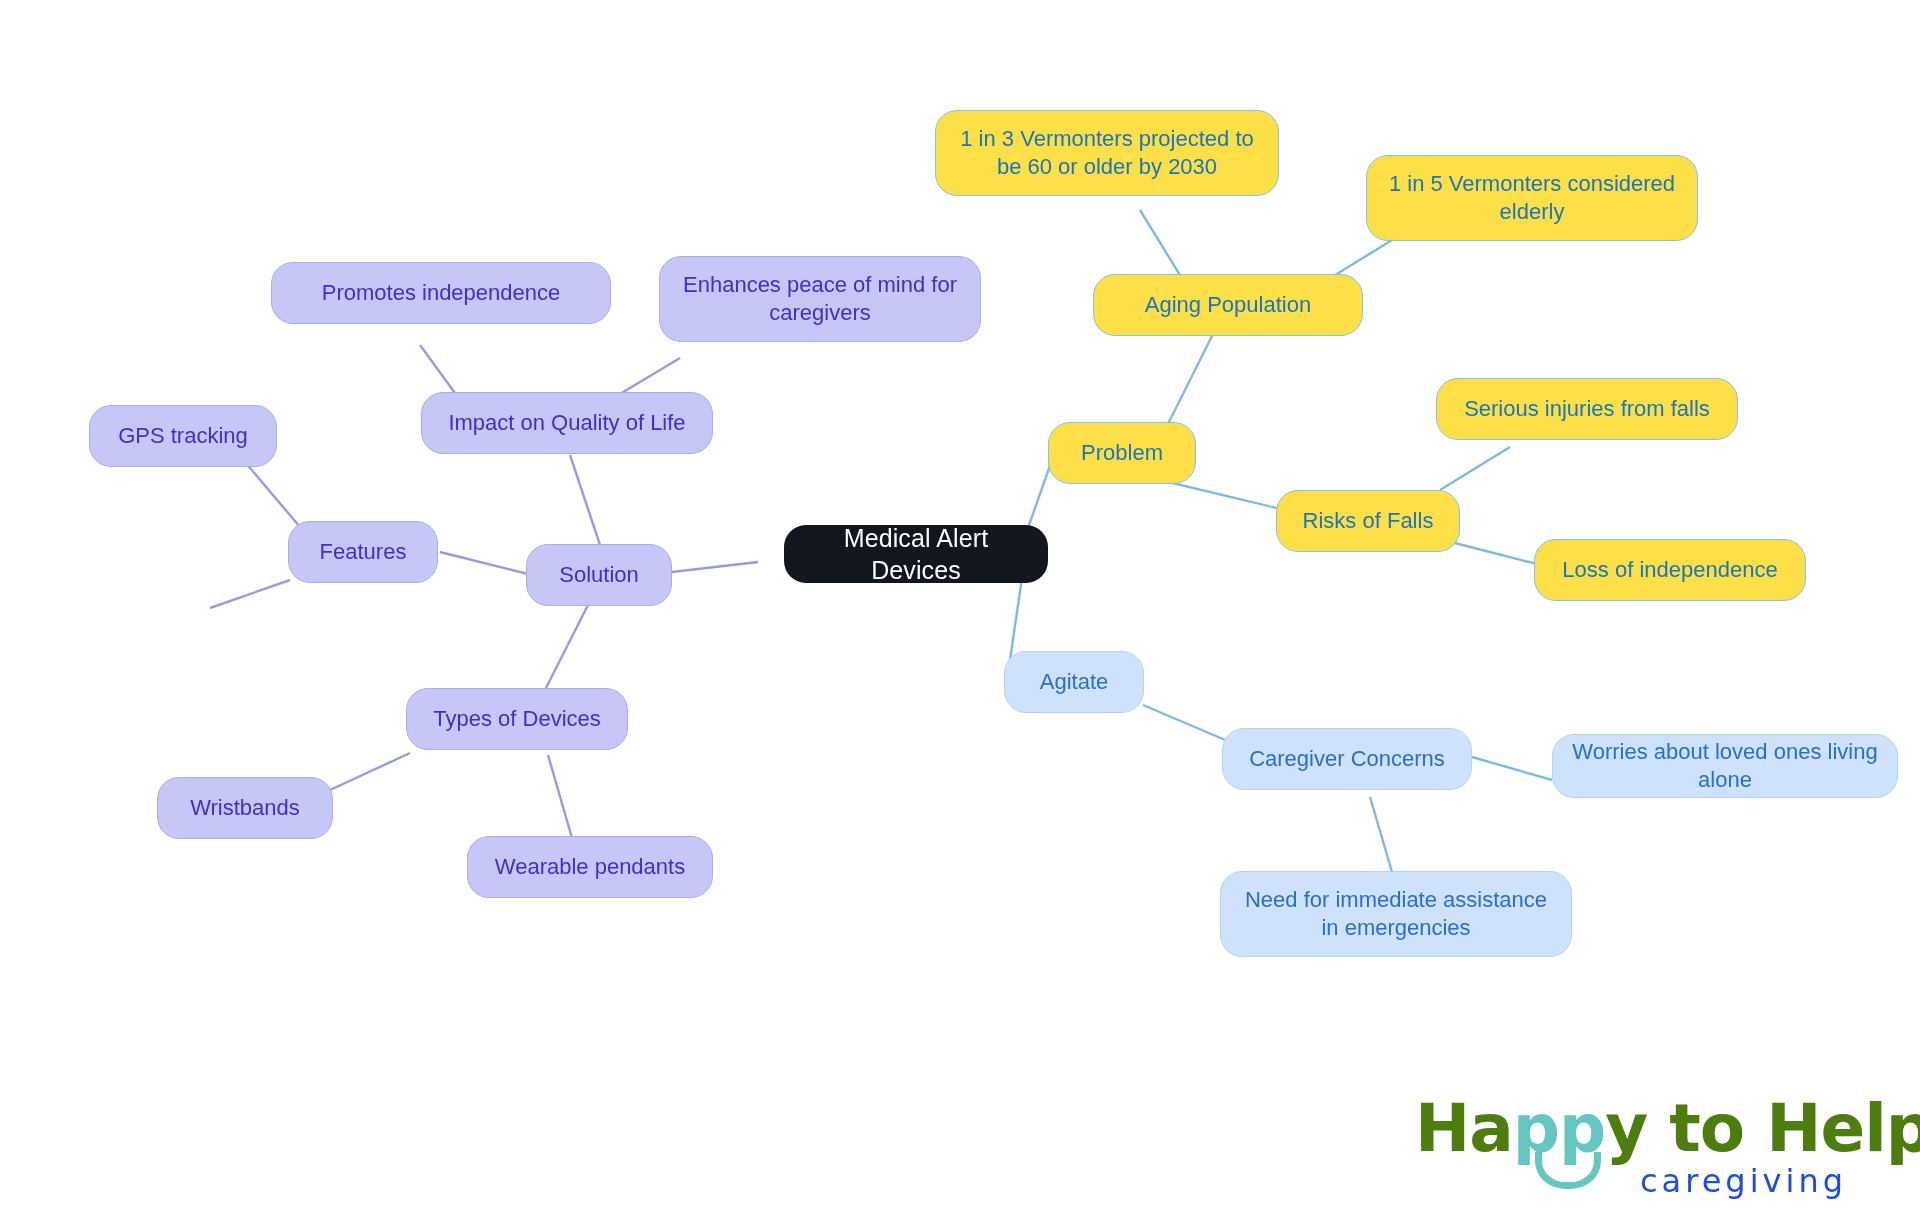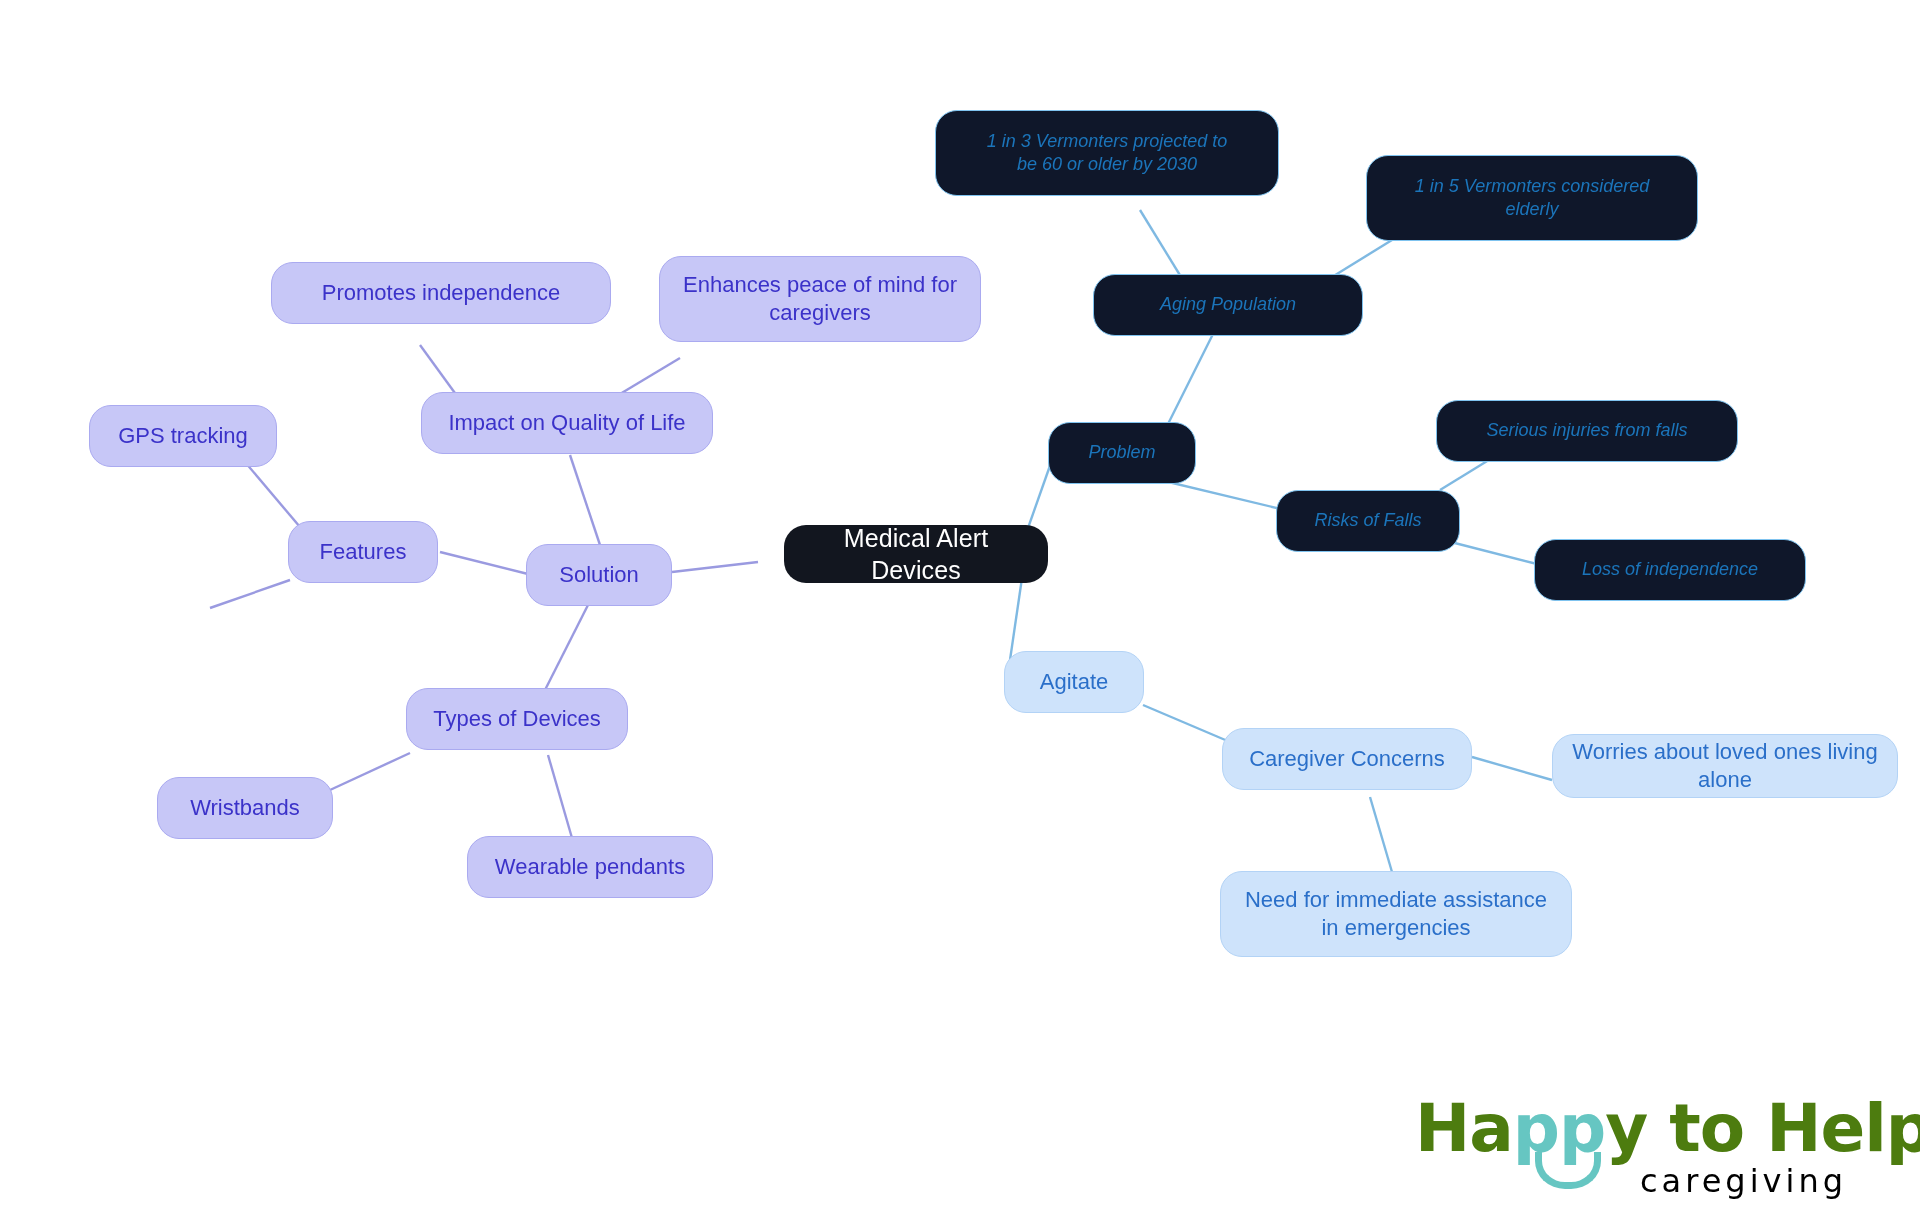--- a/index.html
+++ b/index.html
@@ -39,25 +39,24 @@
   }
   .node-root {
     background: #12161f;
     color: #ffffff;
     border: none;
     border-radius: 22px;
     font-size: 25px;
     letter-spacing: 0.1px;
   }
   .node-blue {
-    background: #0f172a;
+    background: #fde047;
     border: 1.6px solid #7fc3ef;
     color: #1b75bb;
-    font-size: 18px;
-    font-style: italic;
+    font-size: 22px;
   }
   .node-lightblue {
     background: #cee3fb;
     border: 1.6px solid #b3d3f6;
     color: #2a6fc9;
     font-size: 22px;
   }
   .node-purple {
     background: #c7c7f7;
     border: 1.6px solid #aaaaf0;
@@ -84,21 +83,21 @@
     font-family: "DejaVu Sans", sans-serif;
   }
   .logo-coral { color: #4d7c0f; }
   .logo-teal  { color: #66c6c2; }
   .logo-sub {
     position: absolute;
     left: 225px;
     top: 72px;
     font-size: 32px;
     letter-spacing: 4px;
-    color: #000000;
+    color: #1d4ed8;
     font-family: "DejaVu Sans", sans-serif;
   }
   .logo-smile {
     position: absolute;
     left: 120px;
     top: 62px;
     width: 52px;
     height: 30px;
     border: 7px solid #66c6c2;
     border-top: none;
@@ -163,21 +162,21 @@
   <div class="node node-blue" style="left:1093px; top:274px; width:270px; height:62px;">Aging Population</div>
 
   <div class="node node-blue" style="left:935px; top:110px; width:344px; height:86px;">1 in 3 Vermonters projected to
 be 60 or older by 2030</div>
 
   <div class="node node-blue" style="left:1366px; top:155px; width:332px; height:86px;">1 in 5 Vermonters considered
 elderly</div>
 
   <div class="node node-blue" style="left:1276px; top:490px; width:184px; height:62px;">Risks of Falls</div>
 
-  <div class="node node-blue" style="left:1436px; top:400px; width:302px; height:62px;">Serious injuries from falls</div>
+  <div class="node node-blue" style="left:1436px; top:378px; width:302px; height:62px;">Serious injuries from falls</div>
 
   <div class="node node-blue" style="left:1534px; top:539px; width:272px; height:62px;">Loss of independence</div>
 
   <div class="node node-lightblue" style="left:1004px; top:651px; width:140px; height:62px;">Agitate</div>
 
   <div class="node node-lightblue" style="left:1222px; top:728px; width:250px; height:62px;">Caregiver Concerns</div>
 
   <div class="node node-lightblue" style="left:1552px; top:734px; width:346px; height:64px;">Worries about loved ones living
 alone</div>
 

